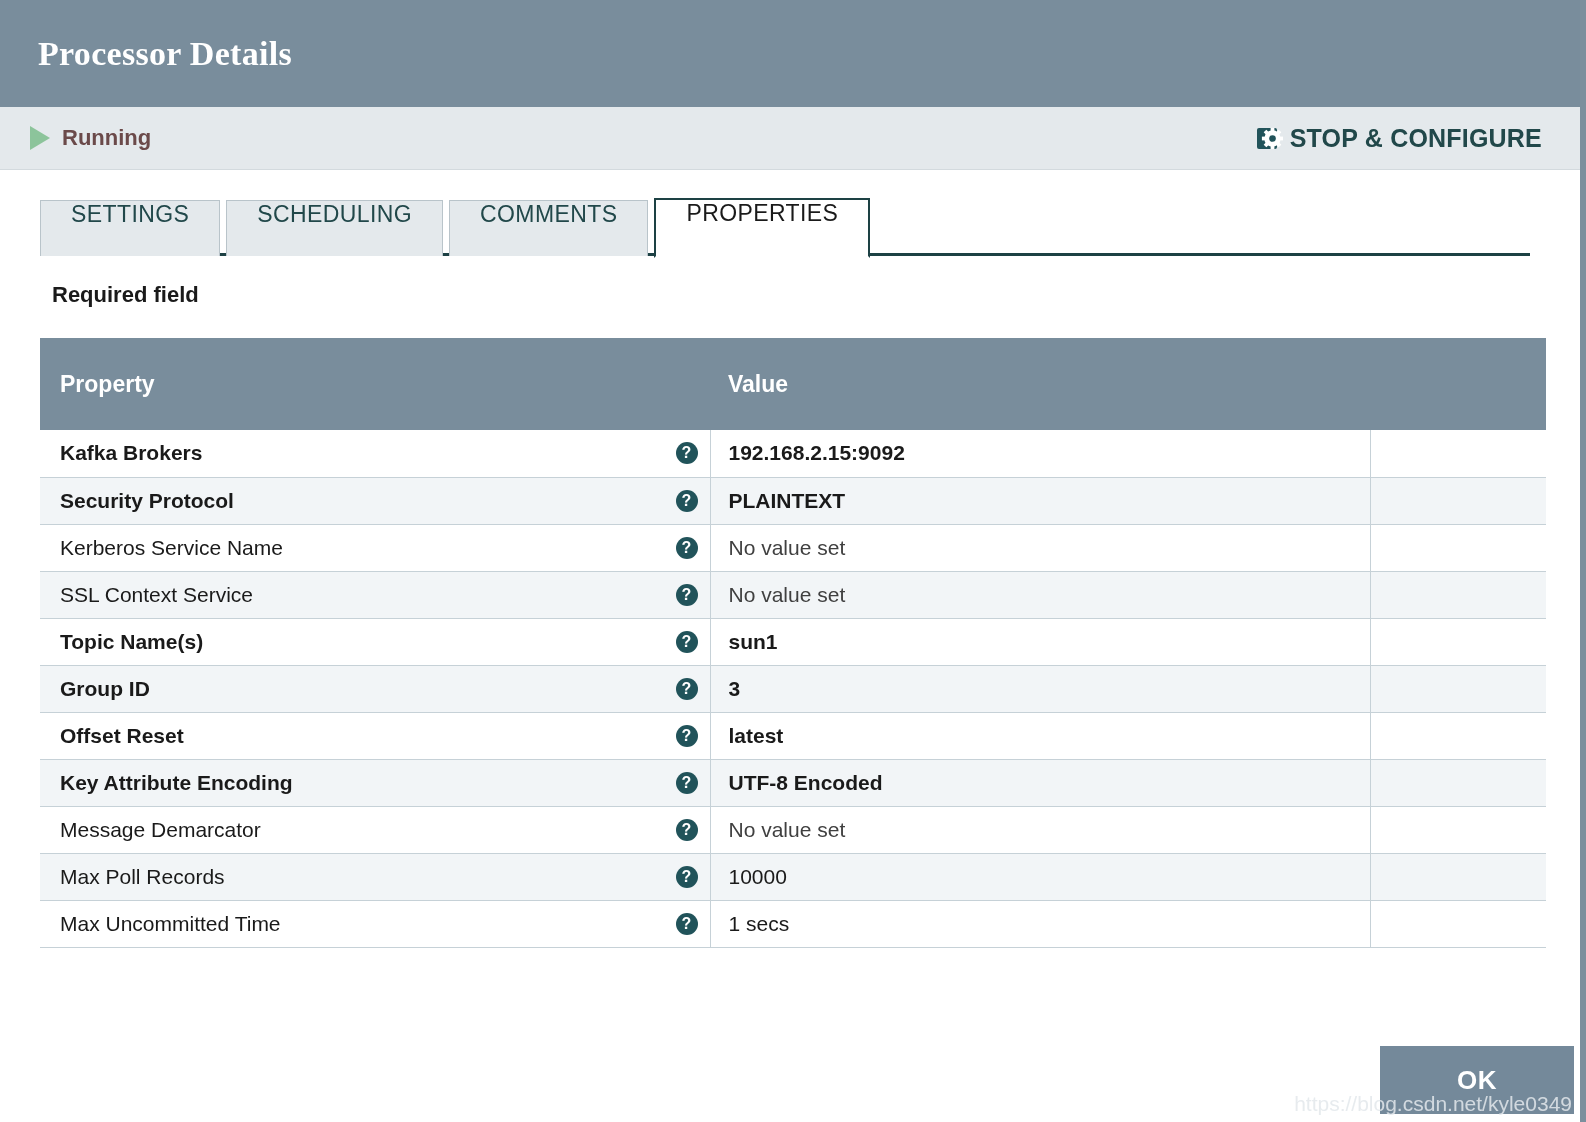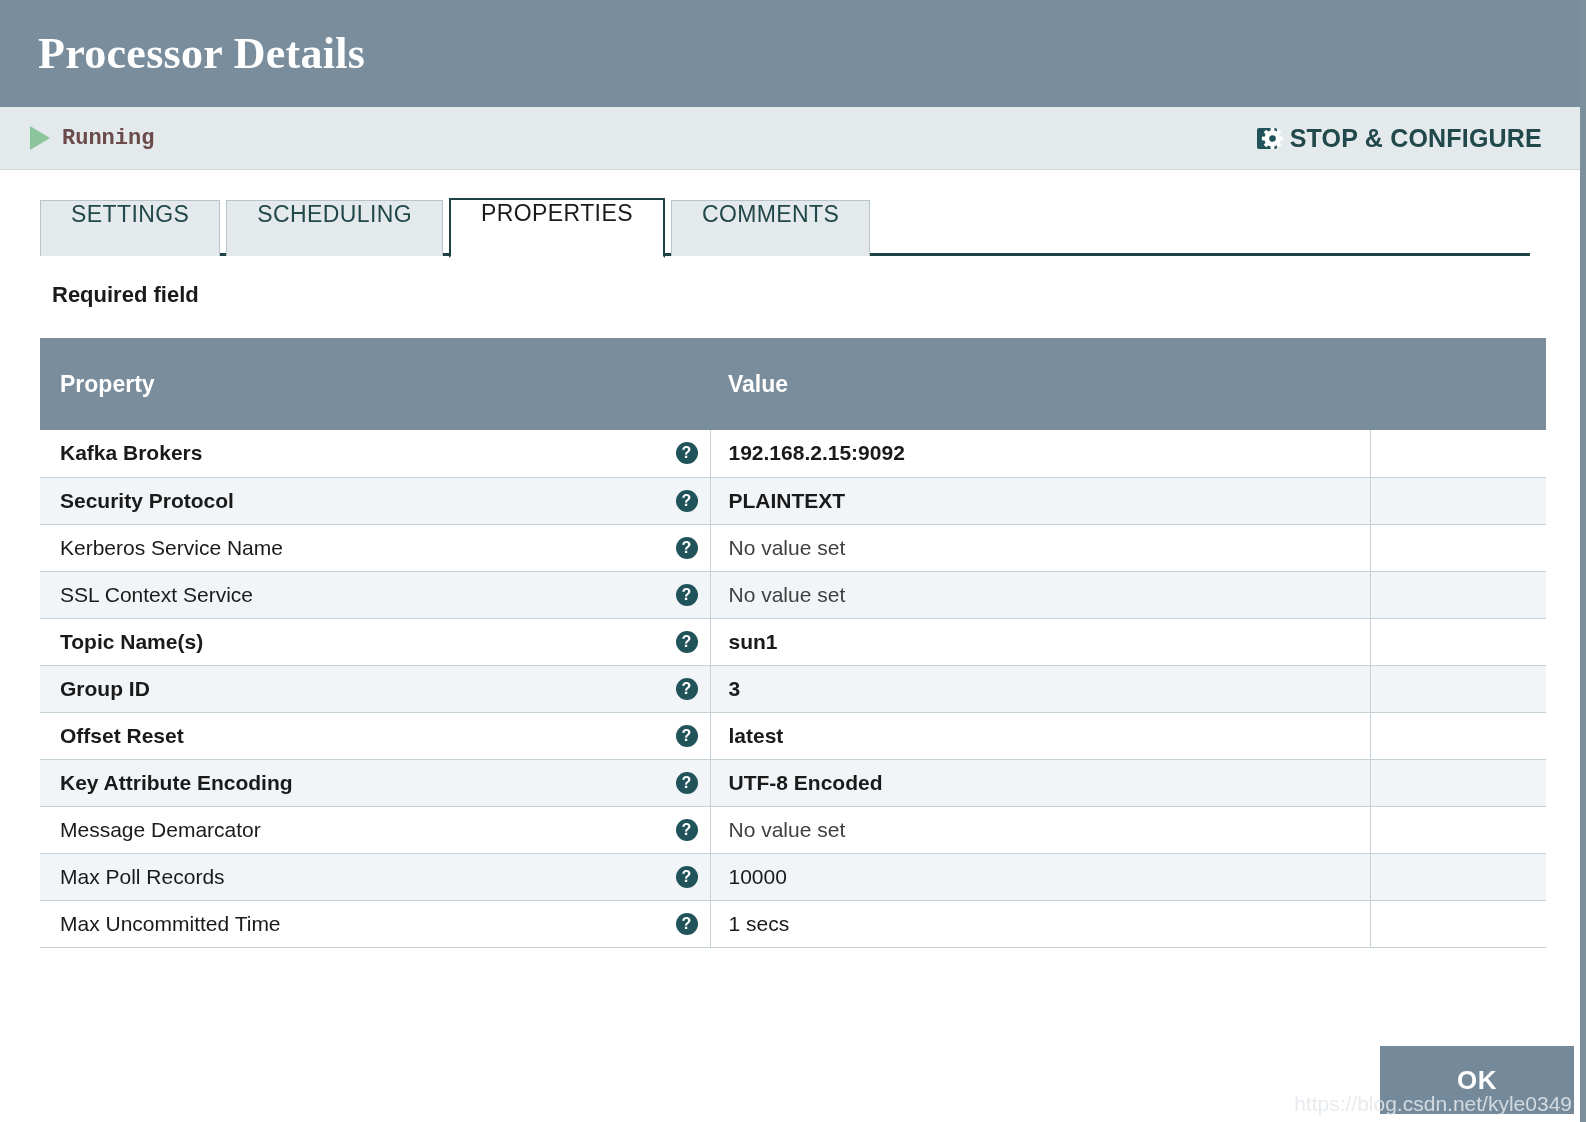--- a/index.html
+++ b/index.html
@@ -33,21 +33,21 @@
     background: #798d9c;
     display: flex;
     align-items: center;
     box-sizing: border-box;
     padding-left: 38px;
   }
   #titlebar .title {
     color: #ffffff;
     font-family: "Liberation Serif", serif;
     font-weight: bold;
-    font-size: 44px;
+    font-size: 34px;
     letter-spacing: 0.3px;
   }
 
   
   #statusbar {
     height: 63px;
     background: #e4e9ec;
     display: flex;
     align-items: center;
     justify-content: space-between;
@@ -64,21 +64,20 @@
     width: 0; height: 0;
     border-top: 12px solid transparent;
     border-bottom: 12px solid transparent;
     border-left: 20px solid #8cc49b;
     display: block;
   }
   .status-text {
     color: #6b4a4a;
     font-size: 22px;
     font-weight: bold;
-    font-family: Liberation Mono, monospace;
   }
   .status-right {
     display: flex;
     align-items: center;
     gap: 7px;
     cursor: pointer;
   }
   .stop-cfg-icon {
     width: 27px; height: 27px;
     position: relative;
@@ -286,25 +285,25 @@
   </div>
 
   <div id="tabs-wrap">
     <div id="tabs">
         <div class="tab">
           <span>SETTINGS</span>
         </div>
         <div class="tab">
           <span>SCHEDULING</span>
         </div>
+        <div class="tab">
+          <span>COMMENTS</span>
+        </div>
         <div class="tab active">
           <span>PROPERTIES</span>
-        </div>
-        <div class="tab">
-          <span>COMMENTS</span>
         </div>
       </div>
     <div id="tab-underline"></div>
   </div>
 
   <div id="content">
     <div class="required-field">Required field</div>
 
     <table id="props-table">
       <colgroup>

